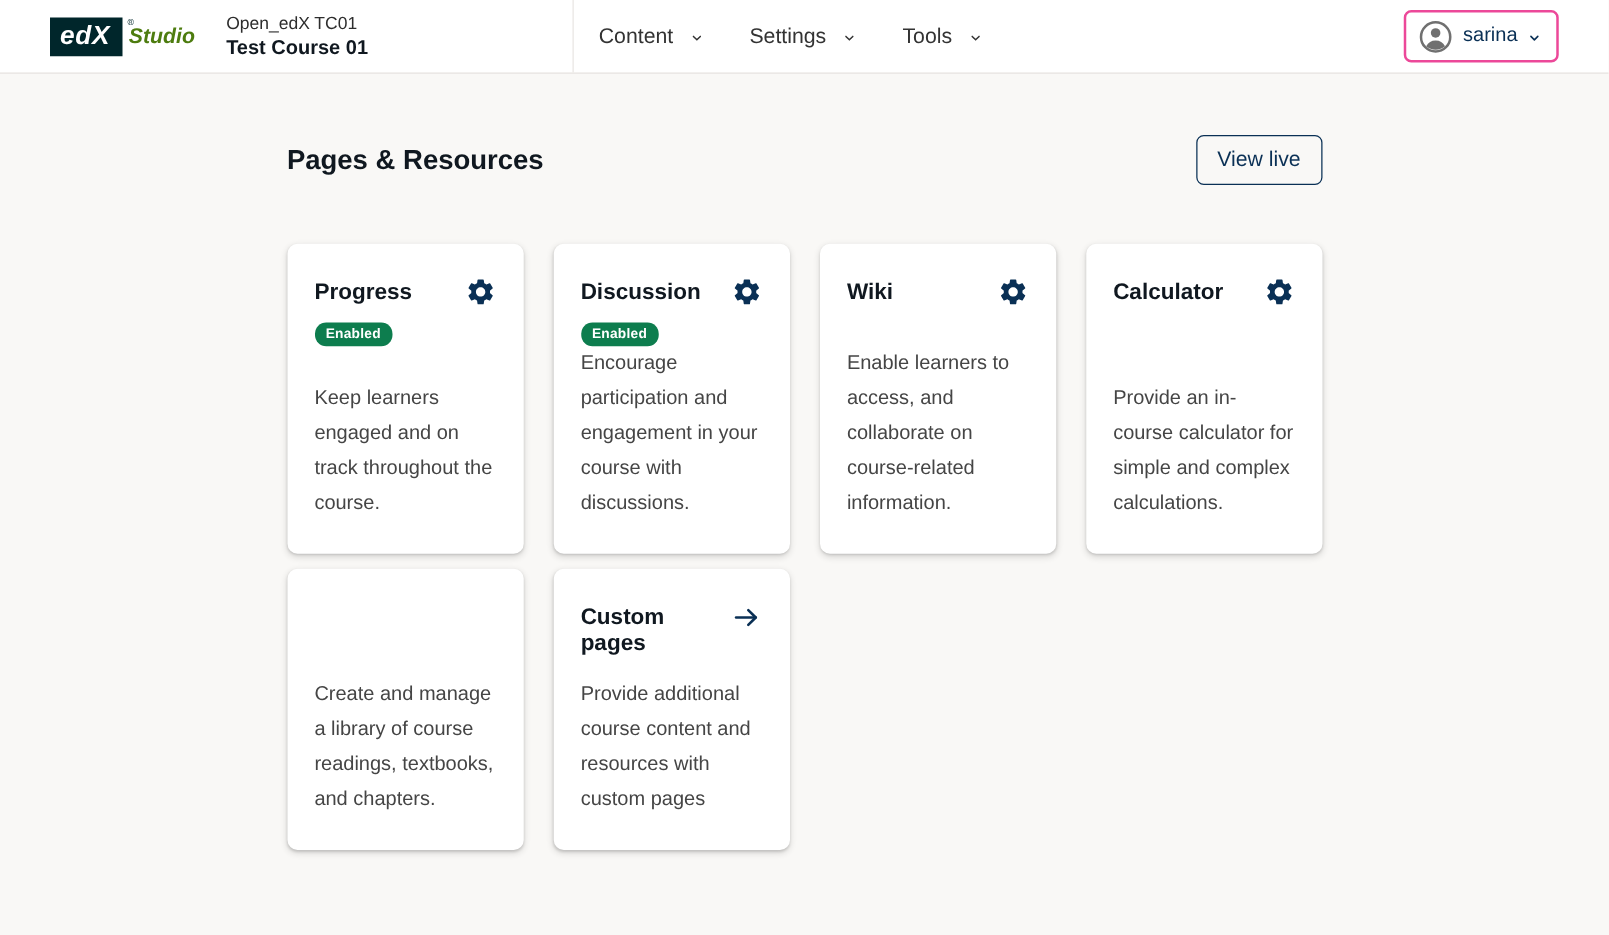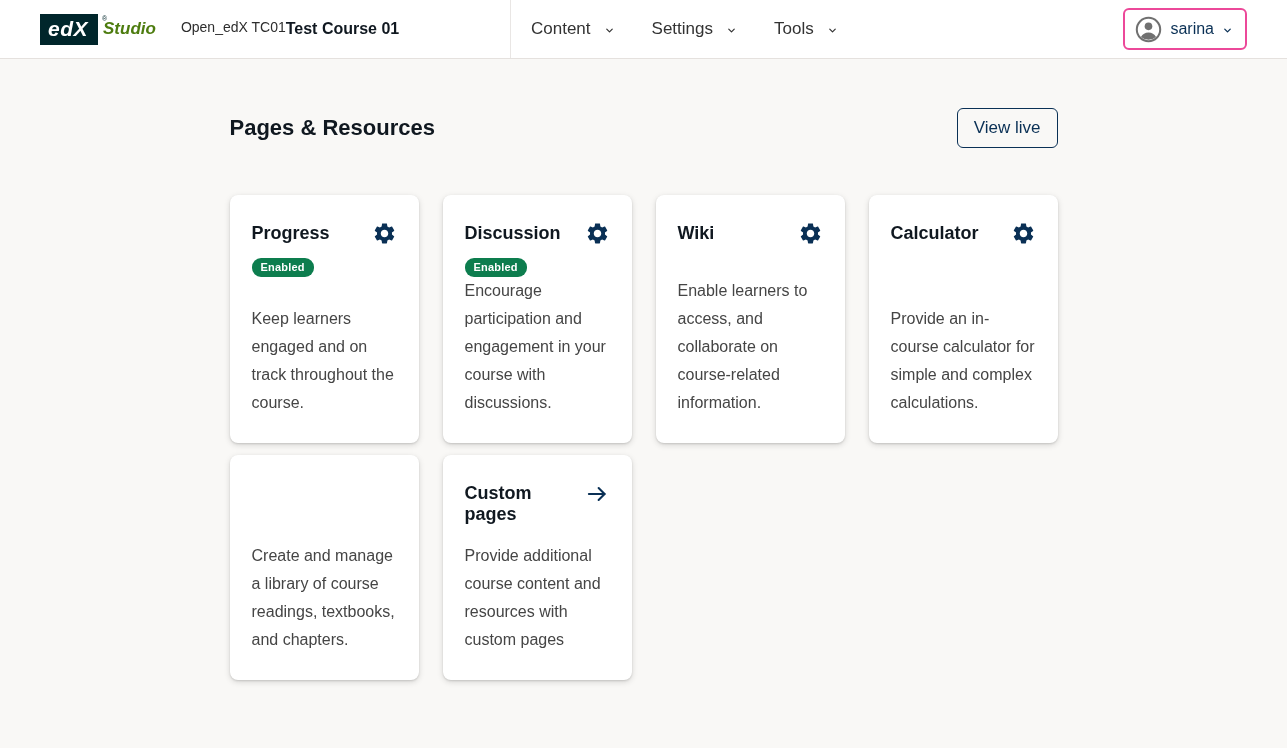--- a/index.html
+++ b/index.html
@@ -13,21 +13,21 @@
 
   
   .header {
     height: 59px;
     background: #ffffff;
     border-bottom: 1px solid #e5e1de;
     display: flex;
     align-items: stretch;
   }
   .header-left {
-    width: 511px;
+    width: 459px;
     display: flex;
     align-items: center;
     border-right: 1px solid #e9e6e4;
     padding-left: 40px;
   }
   .logo {
     display: flex;
     align-items: center;
     cursor: pointer;
     position: relative;
@@ -52,21 +52,21 @@
   .logo-studio {
     font-style: italic;
     font-weight: bold;
     font-size: 17px;
     color: #4d7c0f;
     margin-left: 5px;
   }
   .course-info {
     margin-left: 25px;
     display: flex;
-    flex-direction: row;
+    flex-direction: column;
     justify-content: flex-start;
     line-height: 1.35;
   }
   .course-org {
     font-size: 14px;
     color: #2d2d2d;
   }
   .course-title {
     font-size: 16px;
     font-weight: bold;

